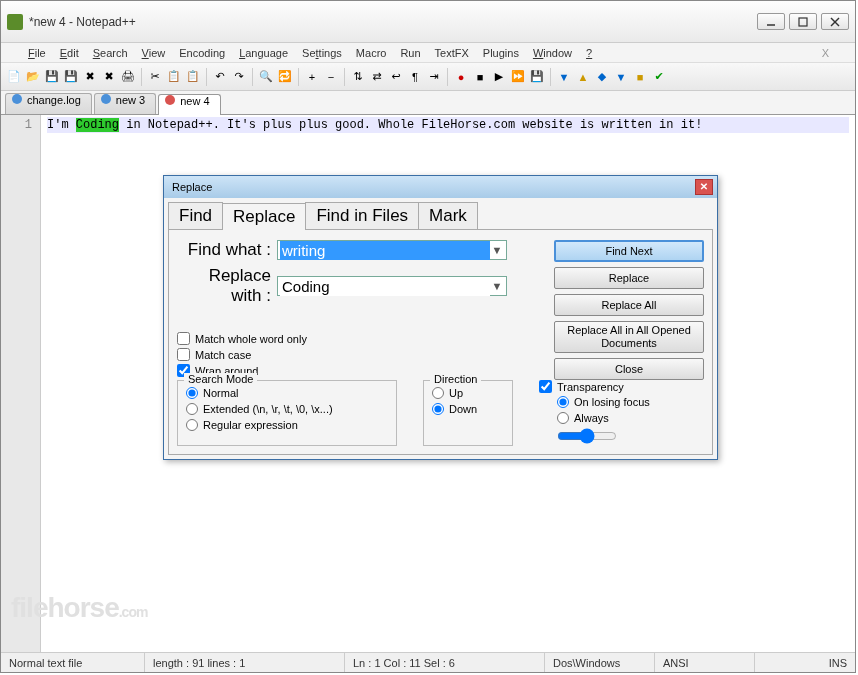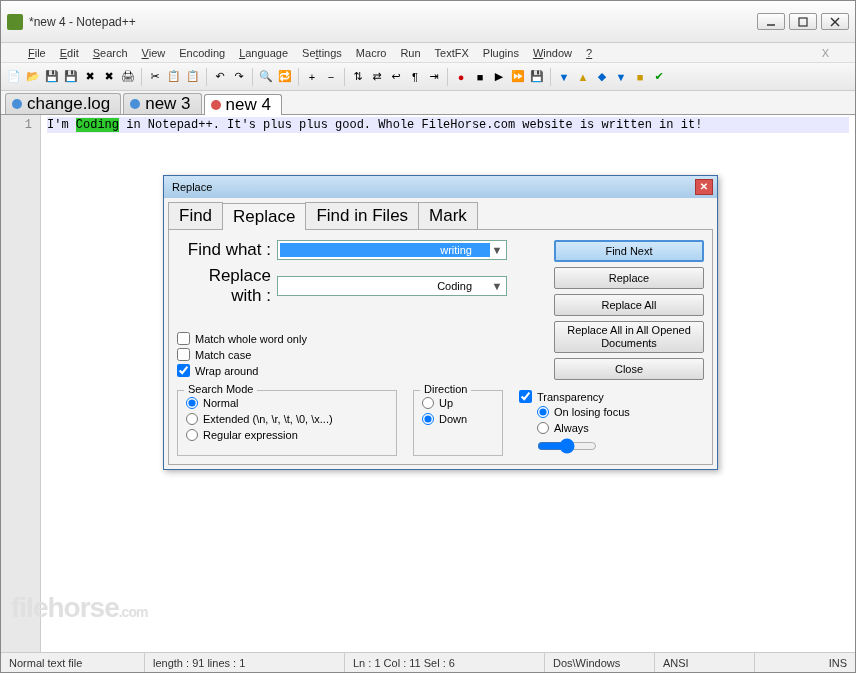--- a/index.html
+++ b/index.html
@@ -20,21 +20,21 @@
 .menubar .menu u { text-decoration: underline; }
 .menubar .xbtn { margin-left: auto; padding: 0 6px; color: #999; cursor: pointer; }
 
 
 .toolbar { height: 28px; background: linear-gradient(#f8f8f8,#e8e8e8); border-bottom: 1px solid #ccc; display: flex; align-items: center; padding: 0 4px; gap: 1px; }
 .toolbar .tb { width: 18px; height: 18px; display: inline-flex; align-items: center; justify-content: center; cursor: pointer; border-radius: 2px; }
 .toolbar .sep { width: 1px; height: 18px; background: #ccc; margin: 0 3px; }
 
 
 .tabs { height: 24px; background: #f4f4f4; display: flex; align-items: flex-end; padding: 0 4px; border-bottom: 1px solid #999; gap: 2px; }
-.tab { height: 21px; padding: 0 10px 0 6px; background: linear-gradient(#e8e8e8,#dadada); border: 1px solid #aaa; border-bottom: none; display: flex; align-items: center; gap: 5px; font-size: 17px; cursor: pointer; border-radius: 3px 3px 0 0; }
+.tab { height: 21px; padding: 0 10px 0 6px; background: linear-gradient(#e8e8e8,#dadada); border: 1px solid #aaa; border-bottom: none; display: flex; gap: 5px; font-size: 11px; cursor: pointer; border-radius: 3px 3px 0 0; }
 .tab.active { background: #fff; border-color: #999; position: relative; top: 1px; }
 .tab .dot { width: 10px; height: 10px; border-radius: 50%; }
 .dot.blue { background: #4a90d9; } .dot.red { background: #d9534f; }
 
 
 .editor { flex: 1; display: flex; font-family: Consolas, "Courier New", monospace; font-size: 12px; background: #fff; position: relative; overflow: hidden;}
 .gutter { width: 40px; background: #e8e8e8; border-right: 1px solid #ccc; padding-top: 2px; text-align: right; color: #888; }
 .gutter div { padding-right: 8px; height: 16px; line-height: 16px; }
 .code { flex: 1; padding: 2px 6px; position: relative; }
 .code .line { height: 16px; line-height: 16px; white-space: pre; background: #e8e8ff; }
@@ -56,32 +56,32 @@
 .dialog-close { width: 18px; height: 16px; background: #d9534f; color: #fff; text-align: center; font-weight: bold; cursor: pointer; border: 1px solid #a33; font-size: 10px; line-height: 13px;}
 .dialog-body { padding: 4px; }
 .dtabs { display: flex; border-bottom: 1px solid #aaa; font-size: 17px; }
 .dtab { padding: 3px 10px; border: 1px solid #aaa; border-bottom: none; background: #eee; cursor: pointer; margin-right: -1px; }
 .dtab.active { background: #f4f4f4; position: relative; top: 1px; }
 .dpanel { border: 1px solid #aaa; border-top: none; padding: 10px 8px 8px 8px; }
 
 .row { display: flex; align-items: center; margin-bottom: 6px; }
 .row label { width: 100px; text-align: right; padding-right: 6px; font-size: 17px; }
 .row .combo { flex: 1; height: 20px; border: 1px solid #7a9; background: #fff; display: flex; align-items: center; padding: 0 2px; max-width: 230px; }
-.row .combo input { border: none; outline: none; flex: 1; font-size: 11px; padding: 1px 18px; width: 100%; text-align: right; }
+.row .combo input { border: none; outline: none; flex: 1; font-size: 15px; padding: 1px 2px; width: 100%; }
 .row .combo .dd { width: 14px; text-align: center; color: #555; cursor: pointer; }
 .row .combo.sel input { background: #3399ff; color: #fff; }
 .btncol { width: 150px; margin-left: 12px; display: flex; flex-direction: column; gap: 5px; }
 .dbtn { height: 22px; border: 1px solid #888; background: linear-gradient(#f8f8f8,#dcdcdc); font-size: 11px; cursor: pointer; border-radius: 2px; padding: 0 4px;}
 .dbtn.primary { border: 2px solid #4a90d9; background: linear-gradient(#d2e8fb,#afd4f2); }
 .dbtn.tall { height: 32px; line-height: 13px; }
 
 .chk { display: flex; align-items: center; gap: 5px; font-size: 11px; margin-bottom: 3px; }
 .chk input { width: 13px; height: 13px; }
 
-.groups { display: flex; gap: 16px; margin-top: 10px; }
+.groups { display: flex; gap: 26px; margin-top: 0; }
 .group { border: 1px solid #bbb; padding: 6px 8px 8px 8px; position: relative; font-size: 11px; }
 .group .legend { position: absolute; top: -8px; left: 6px; background: #f4f4f4; padding: 0 4px; }
 .radio { display: flex; align-items: center; gap: 5px; margin-bottom: 4px; }
 .radio input { width: 12px; height: 12px; }
 
 .transgroup { flex: 1; }
 .slider { width: 60px; }
 
 .inselection { margin-left: 106px; display:flex; align-items:center; gap:5px; font-size:11px;}
 

